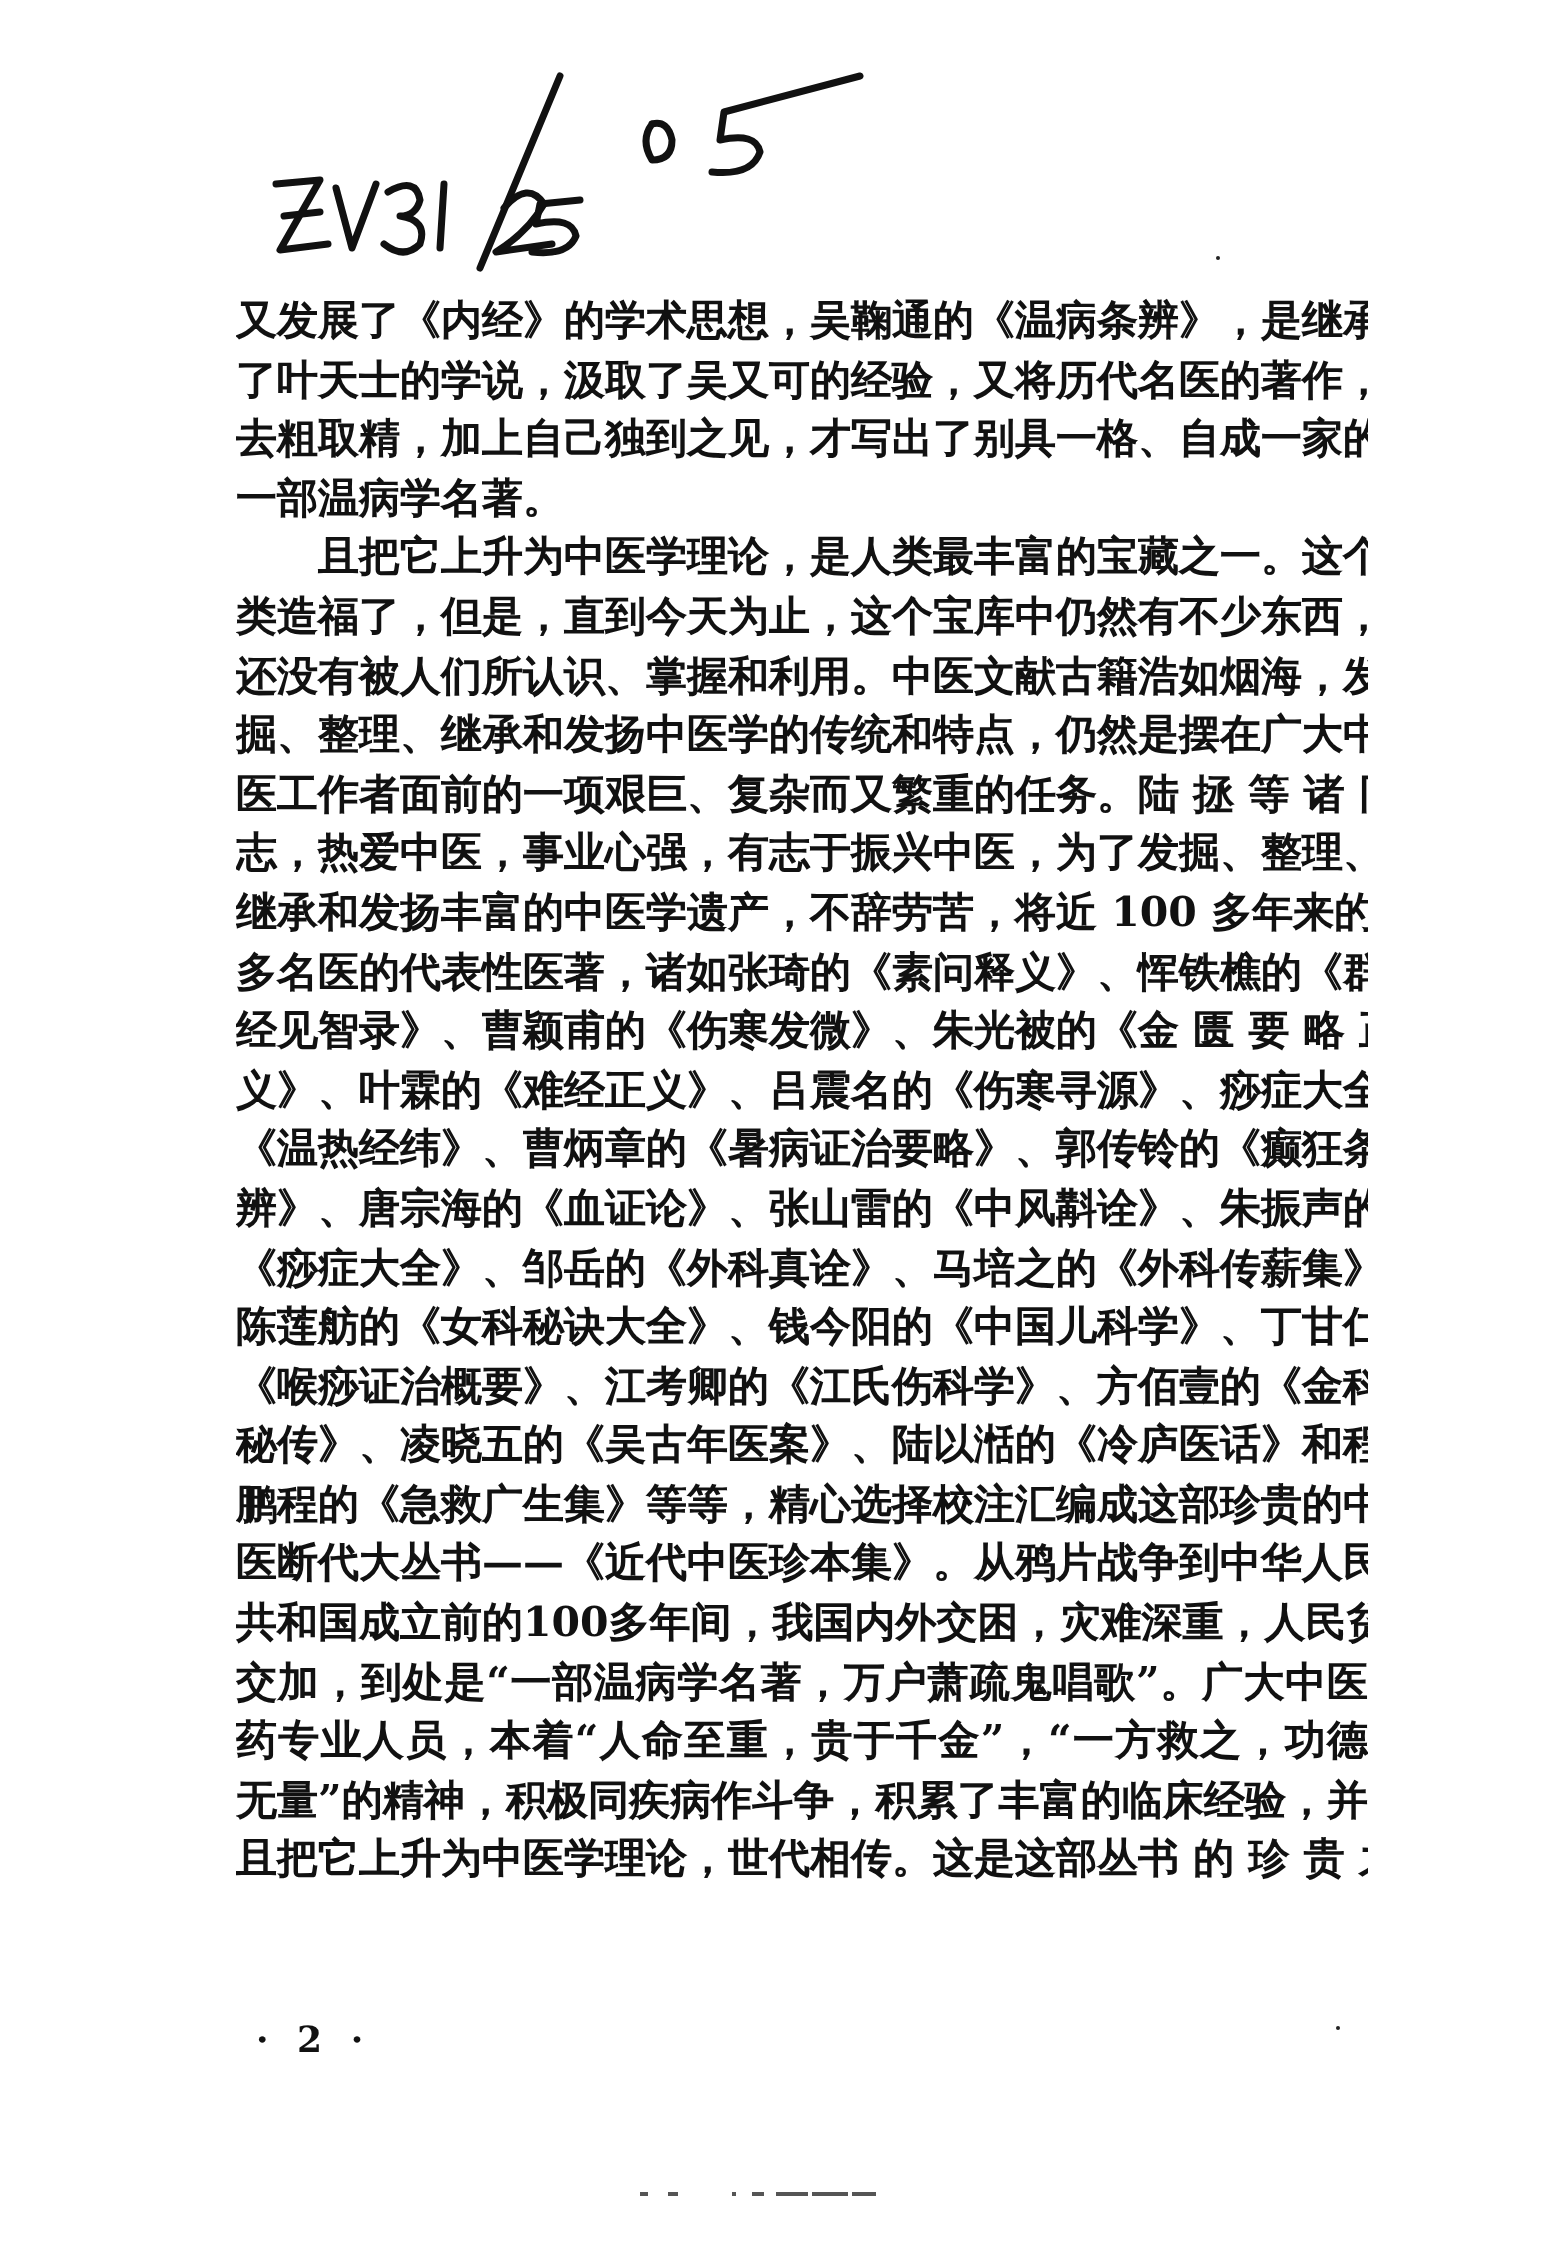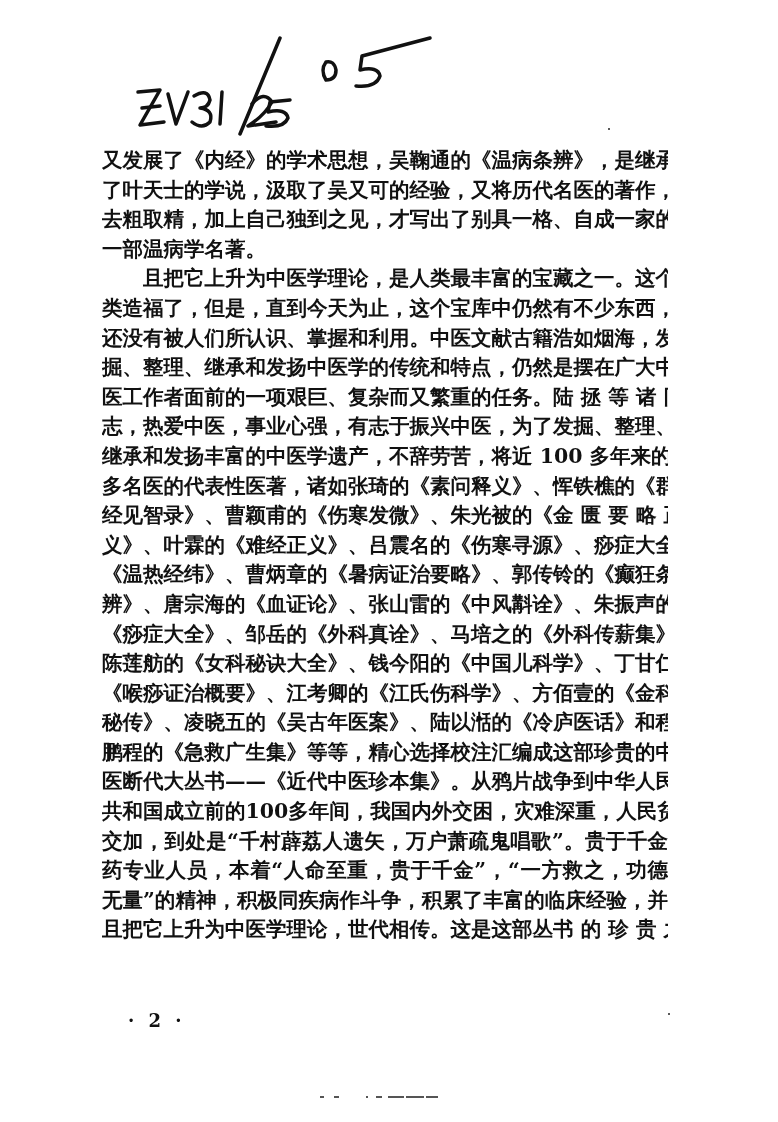--- a/index.html
+++ b/index.html
@@ -24,21 +24,21 @@
     .handwritten {
       position: absolute;
       left: 130px;
       top: 30px;
       width: 320px;
       height: 110px;
     }
     .handwritten svg { width: 100%; height: 100%; }
     .body-text {
       position: absolute;
-      left: 102px;
+      left: 118px;
       top: 146px;
       width: 566px;
     }
     .line {
       height: 29.6px;
       line-height: 29.6px;
       font-size: 20.5px;
       font-weight: bold;
       white-space: nowrap;
       text-align: justify;
@@ -130,21 +130,21 @@
     <div class="line">义》、叶霖的《难经正义》、吕震名的《伤寒寻源》、痧症大全</div>
     <div class="line">《温热经纬》、曹炳章的《暑病证治要略》、郭传铃的《癫狂条</div>
     <div class="line">辨》、唐宗海的《血证论》、张山雷的《中风斠诠》、朱振声的</div>
     <div class="line">《痧症大全》、邹岳的《外科真诠》、马培之的《外科传薪集》、</div>
     <div class="line">陈莲舫的《女科秘诀大全》、钱今阳的《中国儿科学》、丁甘仁的</div>
     <div class="line">《喉痧证治概要》、江考卿的《江氏伤科学》、方佰壹的《金科</div>
     <div class="line">秘传》、凌晓五的《吴古年医案》、陆以湉的《冷庐医话》和程</div>
     <div class="line">鹏程的《急救广生集》等等，精心选择校注汇编成这部珍贵的中</div>
     <div class="line">医断代大丛书——《近代中医珍本集》。从鸦片战争到中华人民</div>
     <div class="line">共和国成立前的100多年间，我国内外交困，灾难深重，人民贫病</div>
-    <div class="line">交加，到处是“千村薜荔人遗矢，万户萧疏鬼唱歌”。贵于千金</div>
+    <div class="line">交加，到处是“一部温病学名著，万户萧疏鬼唱歌”。广大中医</div>
     <div class="line">药专业人员，本着“人命至重，贵于千金”，“一方救之，功德</div>
     <div class="line">无量”的精神，积极同疾病作斗争，积累了丰富的临床经验，并</div>
     <div class="line">且把它上升为中医学理论，世代相传。这是这部丛书 的 珍 贵 之</div>
   </div>
 
   <div class="page-number">· 2 ·</div>
 
   <span class="speck" style="left:608px;top:128px;width:2px;height:2px;"></span>
   <span class="speck" style="left:668px;top:1013px;width:2px;height:2px;"></span>
 

